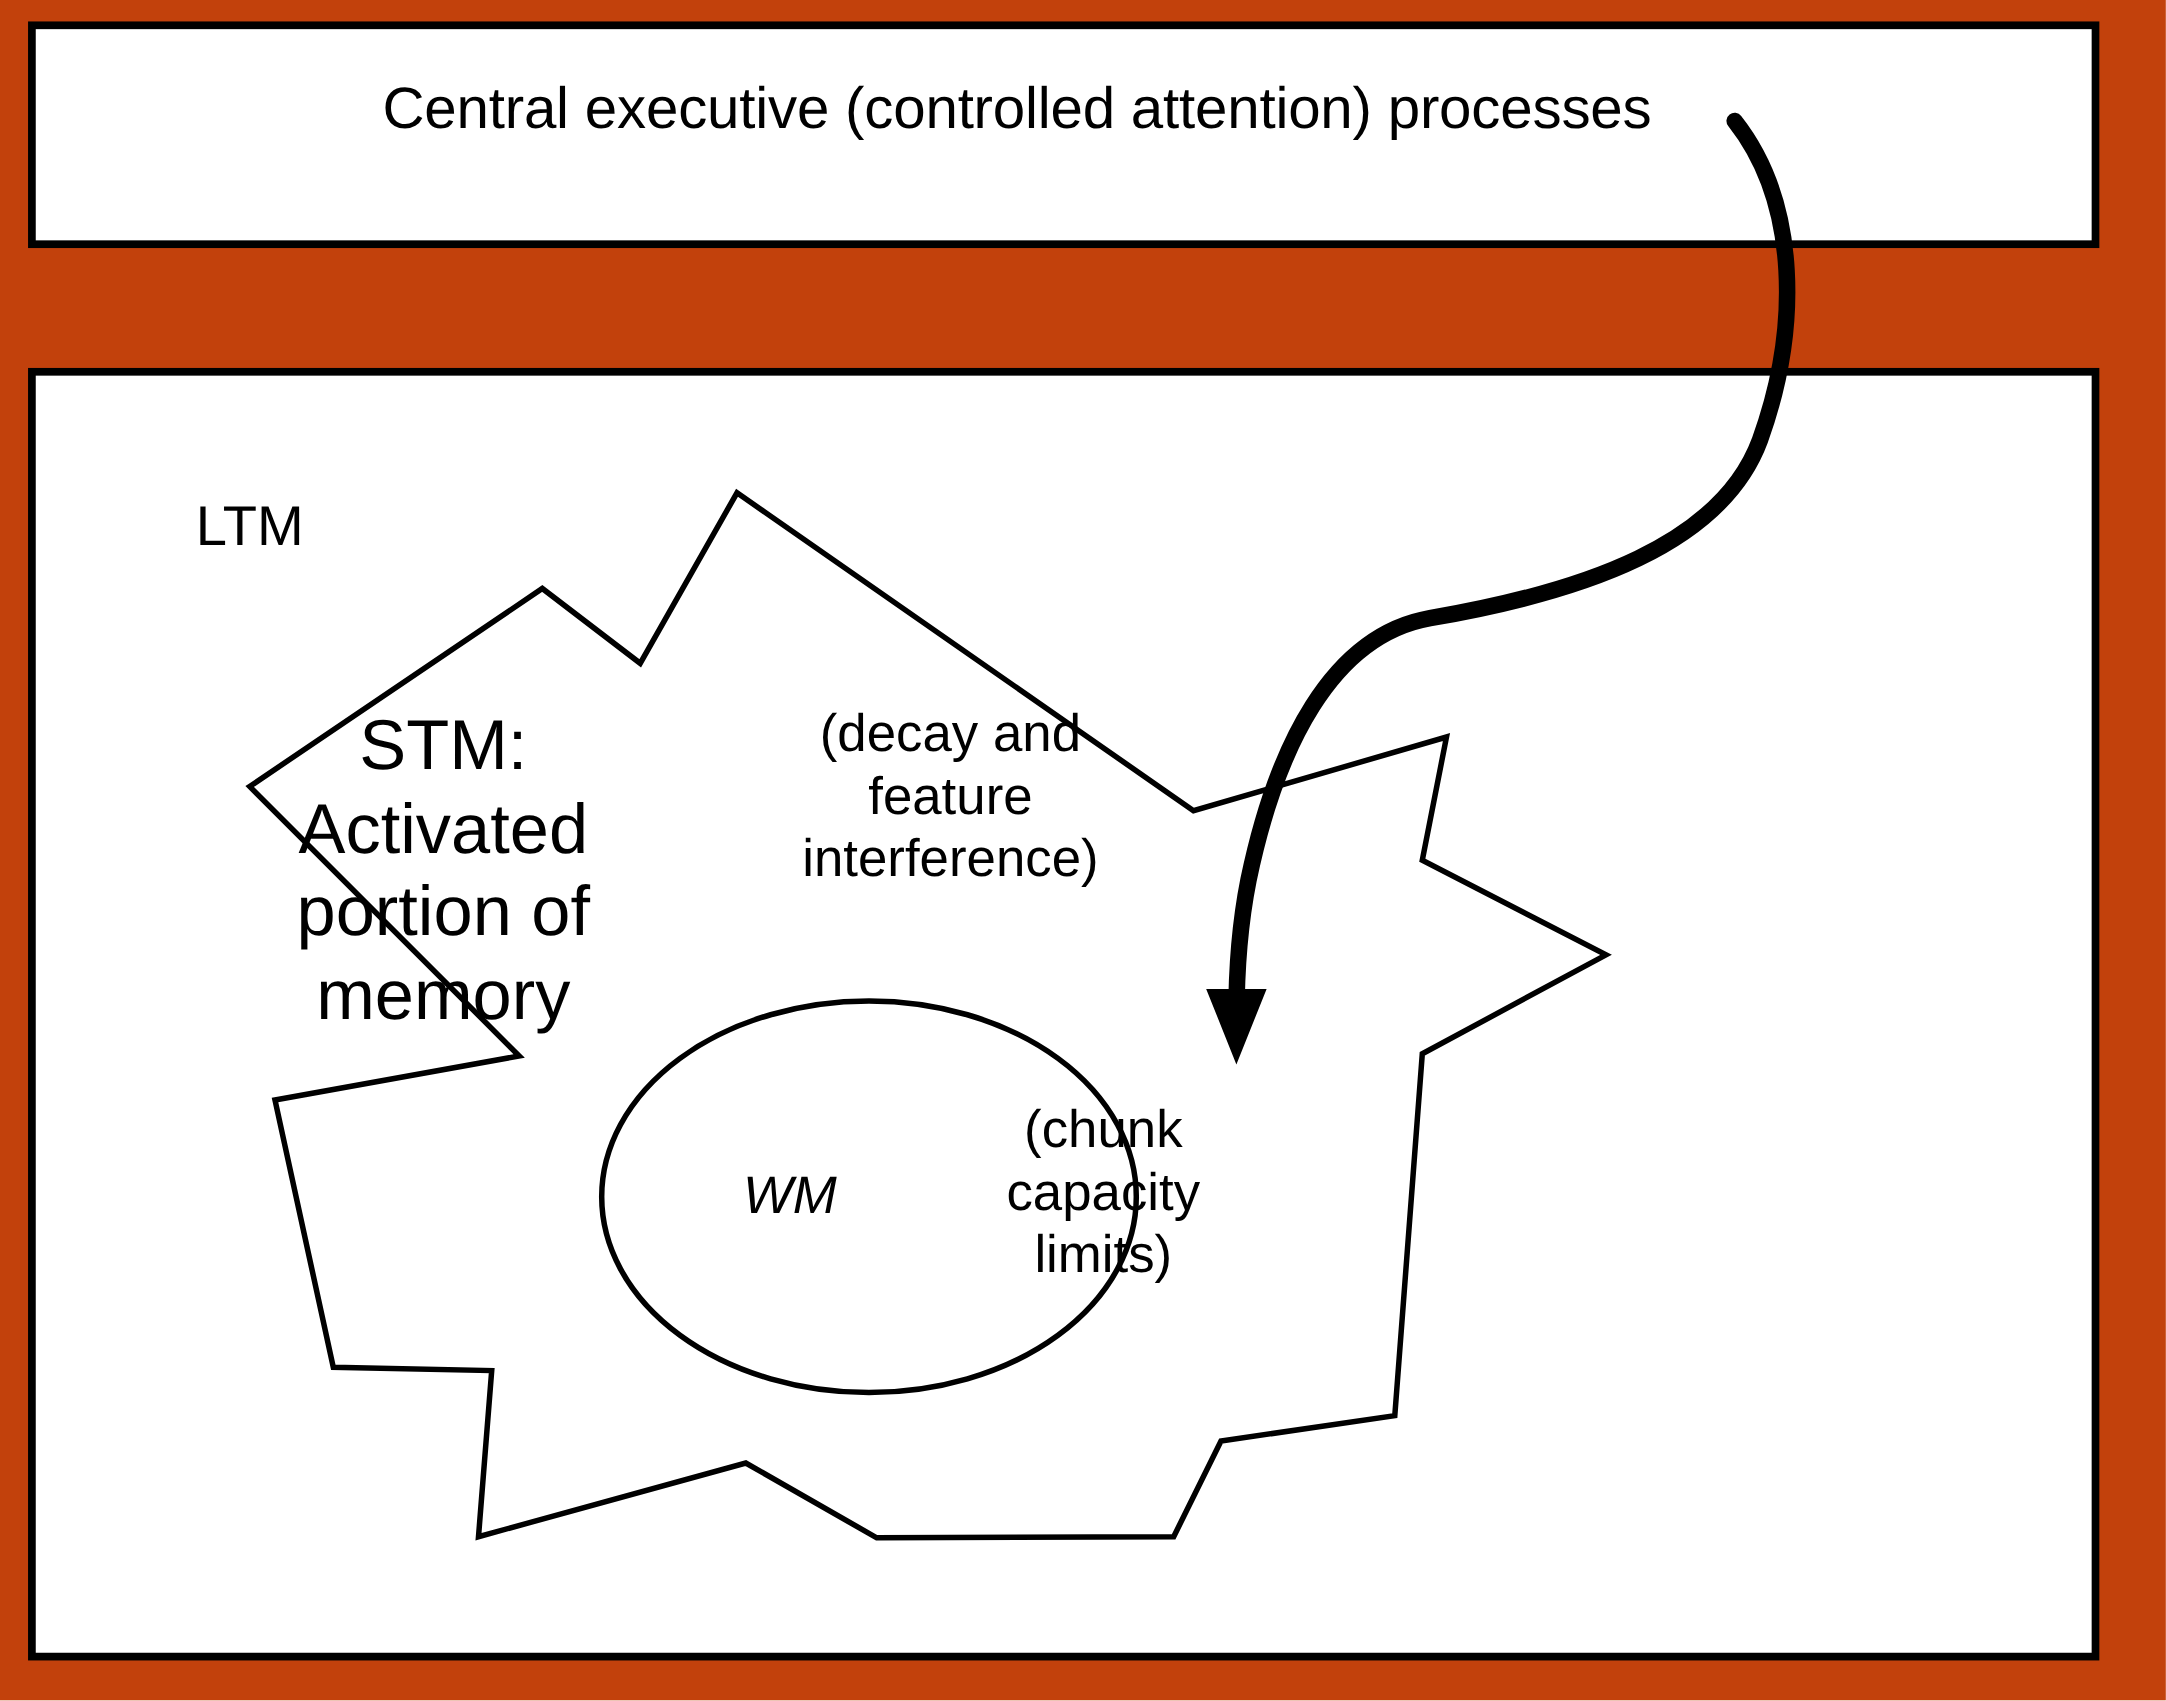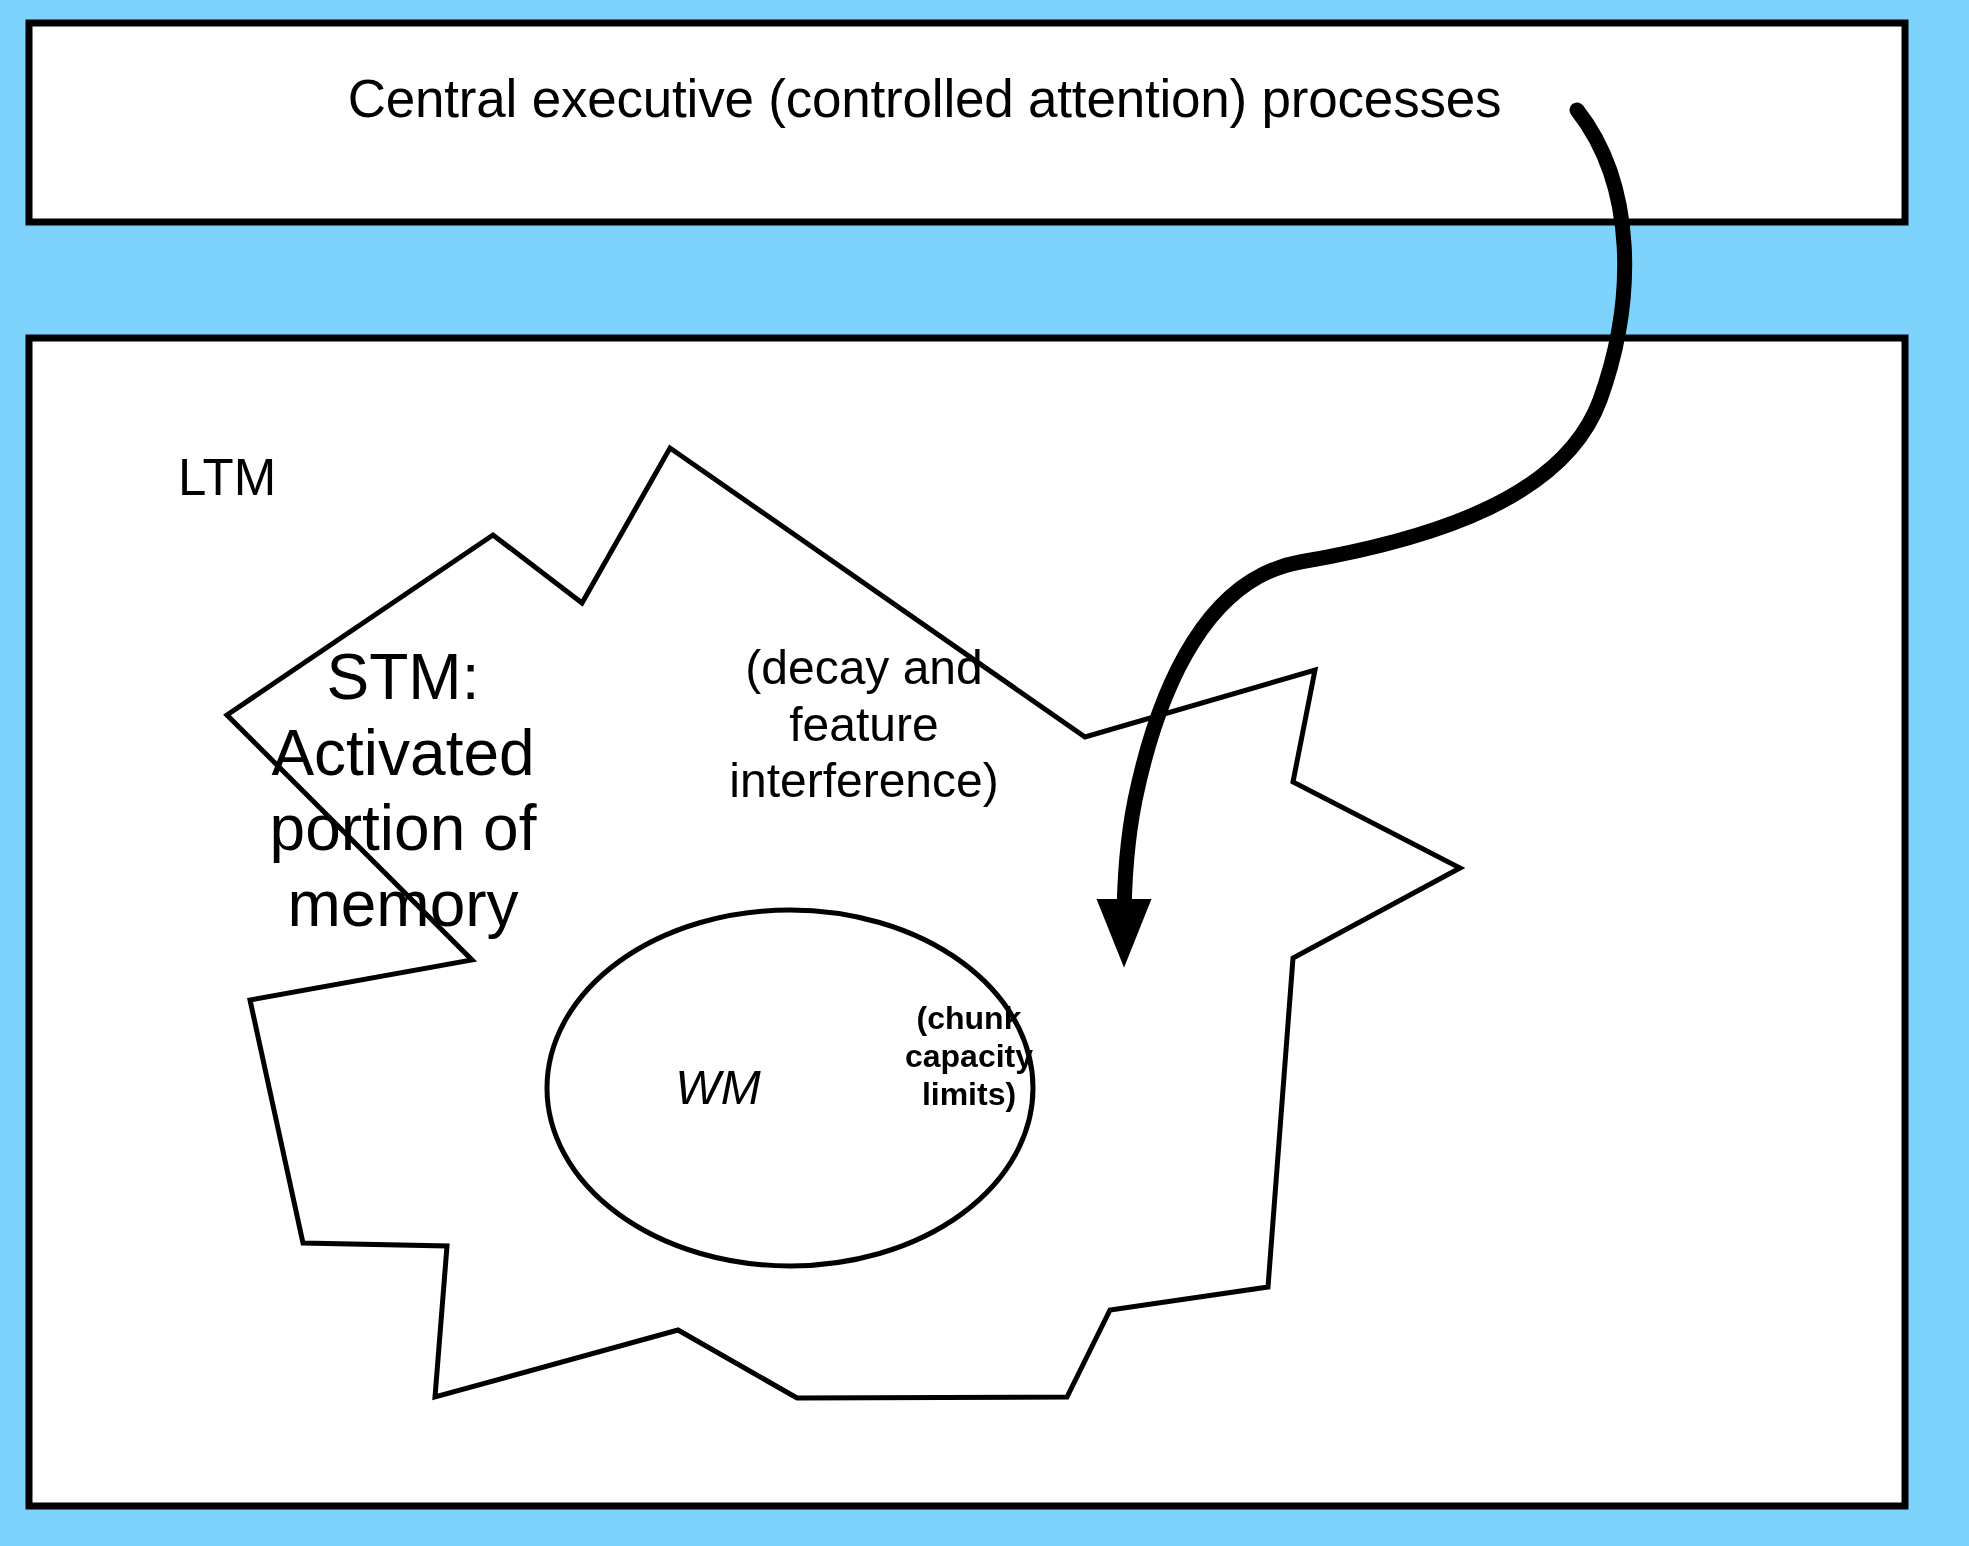--- a/index.html
+++ b/index.html
@@ -4,21 +4,21 @@
 <style>
   html, body {
     margin: 0;
     padding: 0;
     background: #ffffff;
   }
   #page {
     position: relative;
     width: 1969px;
     height: 1546px;
-    background: #7dd3fc;
+    background: #c2410c;
     overflow: hidden;
     font-family: "Liberation Sans", sans-serif;
     color: #000000;
   }
   #diagram-svg {
     position: absolute;
     left: 0;
     top: 0;
     width: 1969px;
     height: 1546px;
@@ -58,25 +58,24 @@
     font-size: 48px;
   }
   #wm-label {
     left: 638px;
     top: 1060px;
     width: 160px;
     font-size: 48px;
     font-style: italic;
   }
   #chunk-label {
-    left: 840px;
+    left: 874px;
     top: 1000px;
     width: 258px;
-    font-size: 32px;
-    font-weight: bold;
+    font-size: 48px;
   }
 </style>
 </head>
 <body>
 
 <div id="page">
 
   <svg id="diagram-svg" viewBox="0 0 1969 1546">
 
     <rect x="29" y="23" width="1876" height="199" fill="#ffffff" stroke="#000000" stroke-width="7"></rect>

